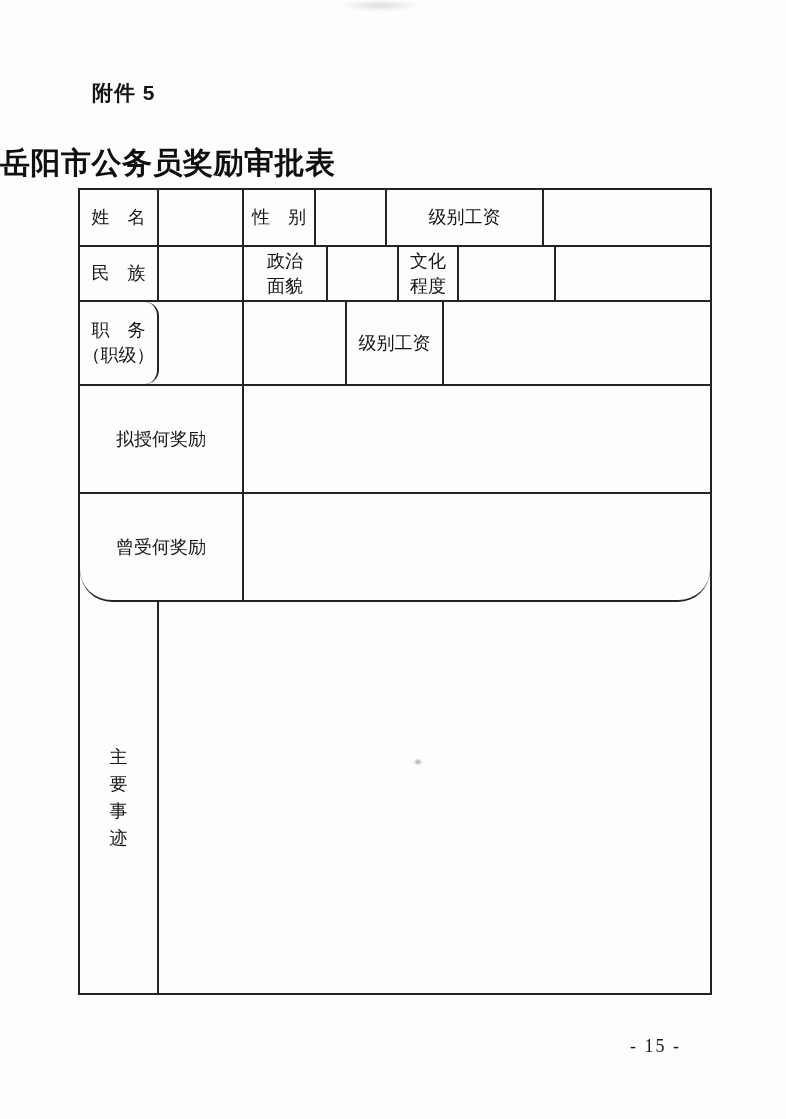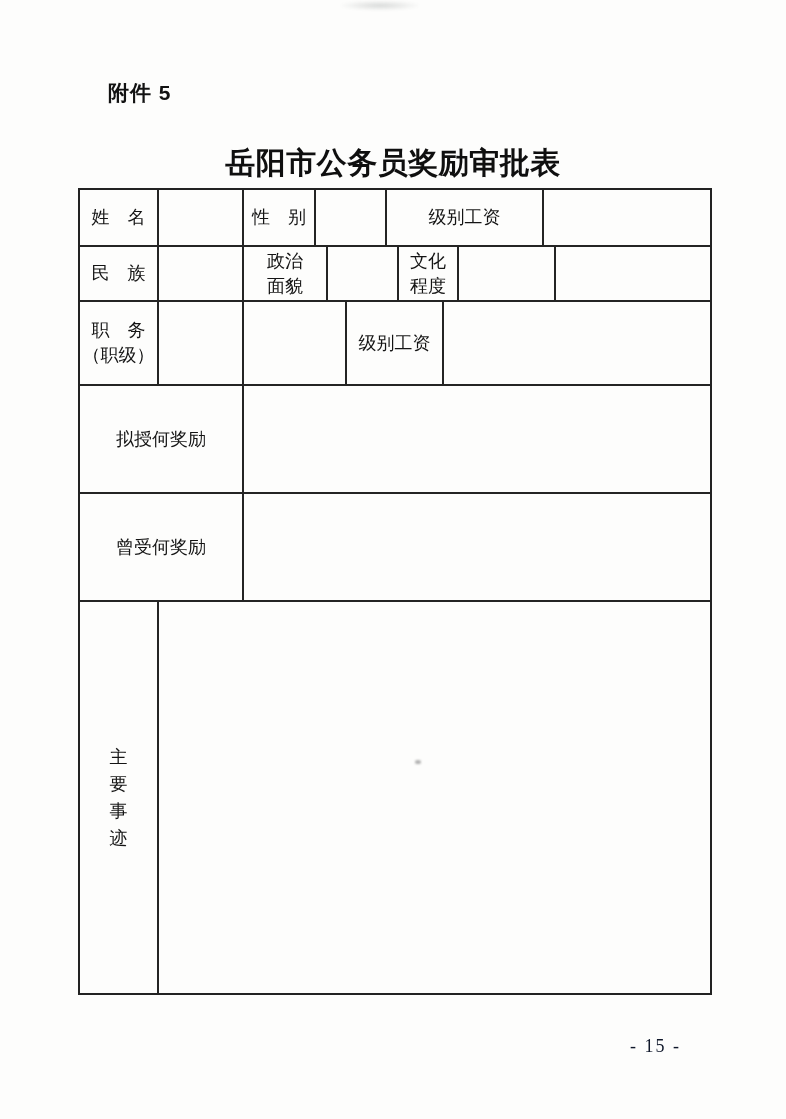--- a/index.html
+++ b/index.html
@@ -6,29 +6,28 @@
   body {
     width:786px; height:1119px;
     background:#fdfdfc;
     font-family:"Liberation Serif", serif;
     color:#161616;
     position:relative;
     overflow:hidden;
   }
 
   .attachment {
-    position:absolute; left:108px; top:79px;
+    position:absolute; left:92px; top:79px;
     font-family:"Liberation Sans", sans-serif;
     font-weight:bold; font-size:21px; color:#121212;
     letter-spacing:1px;
   }
 
   .doc-title {
     position:absolute; left:0; top:143px; width:786px;
-    text-align:center;
     font-size:30px; font-weight:bold; color:#0f0f0f;
     letter-spacing:0.5px;
   }
 
   .form-table {
     position:absolute; left:78px; top:188px;
     width:634px; height:807px;
     box-sizing:border-box;
     border:2.5px solid #222;
     display:flex; flex-direction:column;
@@ -49,33 +48,33 @@
     white-space:pre-line;
     color:#141414;
   }
   .tcell:last-child { border-right:none; flex:1; }
 
   
   .r1 { height:57px; }
   .r2 { height:55px; }
   .r3 { height:84px; }
   .r4 { height:108px; }
-  .r5 { height:108px; }
+  .r5 { height:108px;border-radius:32px; }
 
   
   .r1 .c0 { width:79px; } .r1 .c1 { width:85px; }
   .r1 .c2 { width:72px; } .r1 .c3 { width:71px; }
   .r1 .c4 { width:157px; }
   
   .r2 .c0 { width:79px; } .r2 .c1 { width:85px; }
   .r2 .c2 { width:84px; } .r2 .c3 { width:71px; }
   .r2 .c4 { width:60px; } .r2 .c5 { width:97px; }
   .r2 .c6 { width:85px; }
   
-  .r3 .c0 { width:79px; } .r3 .c1 { width:85px; }
+  .r3 .c0 { width:79px;border-radius:14px; } .r3 .c1 { width:85px; }
   .r3 .c2 { width:100px; } .r3 .c3 { width:103px; }
   .r3 .c4 { width:97px; }
   
   .r4 .c0, .r5 .c0 { width:164px; }
   
   .r6 .c0 { width:79px; line-height:27px; }
 
   .pagenum {
     position:absolute; left:630px; top:1036px;
     font-size:18px; letter-spacing:2px; color:#0f172a;

